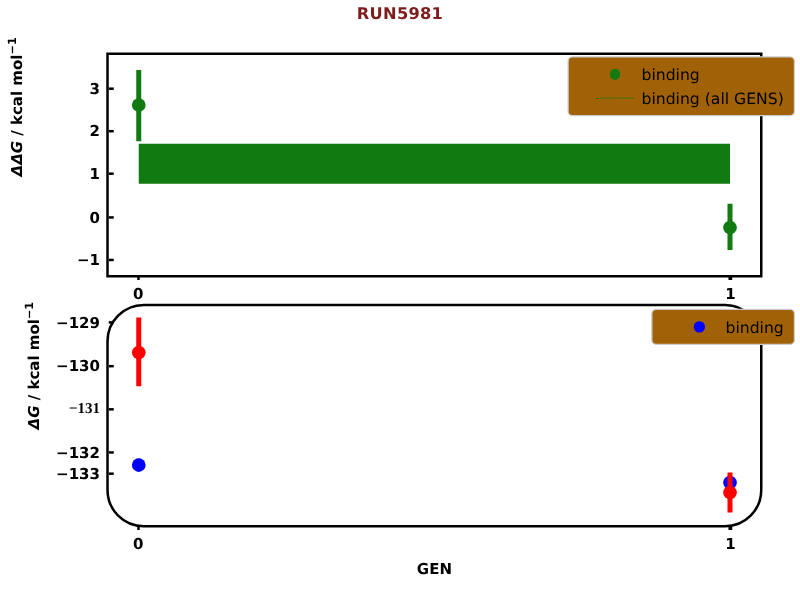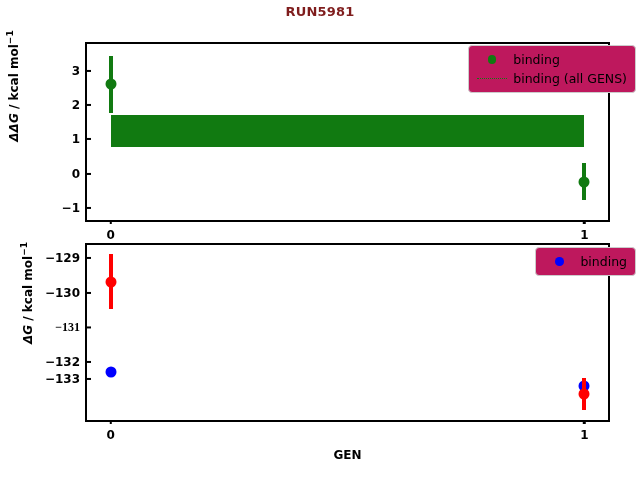--- a/index.html
+++ b/index.html
@@ -3,43 +3,43 @@
 <meta charset="utf-8">
 <style>
   html,body{margin:0;padding:0;background:#ffffff;}
   body{width:640px;height:480px;position:relative;overflow:hidden;
        font-family:"DejaVu Sans",sans-serif;}
   #fig{position:absolute;inset:0;width:640px;height:480px;}
   .title{position:absolute;left:0;top:4px;width:640px;text-align:center;
          font-size:13px;font-weight:bold;color:#7f1d1d;letter-spacing:.2px;}
   .axes{position:absolute;box-sizing:border-box;border:2.1px solid #000;background:#fff;}
   #ax-top{left:85px;top:42px;width:525px;height:180px;}
-  #ax-bot{left:85px;top:243px;width:525px;height:179px;}
+  #ax-bot{left:85px;top:243px;width:525px;height:179px;border-radius:30px;}
   .plotarea{position:absolute;inset:0;overflow:hidden;}
   .ytick{position:absolute;right:100%;transform:translateY(-50%);
          padding-right:7px;font-size:12px;font-weight:bold;color:#000;
          white-space:nowrap;text-align:right;}
   .ytick .tk{position:absolute;left:100%;top:50%;transform:translateY(-50%);
              width:4.2px;height:2.1px;background:#000;}
   .xtick{position:absolute;top:100%;transform:translateX(-50%);
          padding-top:8px;font-size:12px;font-weight:bold;color:#000;}
   .xtick .tk{position:absolute;left:50%;top:0;transform:translateX(-50%);
              width:2.1px;height:4.2px;background:#000;}
   .ylabel{position:absolute;transform-origin:50% 50%;transform:rotate(-90deg);
           font-size:12px;font-weight:bold;color:#000;white-space:nowrap;
           text-align:center;}
   #ylab-top{left:-62px;top:78px;width:150px;}
   #ylab-bot{left:-48px;top:285px;width:150px;}
   .xlabel{position:absolute;left:85px;top:448px;width:525px;text-align:center;
           font-size:12px;font-weight:bold;color:#000;}
   .errline{position:absolute;transform:translateX(-50%);}
   .marker{position:absolute;border-radius:50%;transform:translate(-50%,-50%);}
   .band{position:absolute;}
-  .legend{position:absolute;box-sizing:border-box;background:#be185d;
-          border:1px solid #ccc;border-radius:4px;padding:4px 8px 4px 6px;
+  .legend{position:absolute;box-sizing:border-box;background:#a16207;
+          border:1px solid #ccc;border-radius:4px;padding:4px 8px 4px 20px;
           box-shadow:none;margin-left:22px;}
   .legrow{display:flex;align-items:center;height:19px;}
   .legsym{width:34px;display:flex;align-items:center;justify-content:center;}
   .legdot{width:8.5px;height:8.5px;border-radius:50%;display:block;}
   .legdash{width:30px;height:0;border-top:1.6px dotted #1a7a1a;display:block;}
   .legtxt{font-size:12.5px;color:#000;padding-left:4px;white-space:nowrap;}
   #leg-top{right:4px;top:45px;}
   #leg-bot{right:4px;top:247px;}
   .sup{font-size:9px;vertical-align:super;}
   .ital{font-style:italic;}

